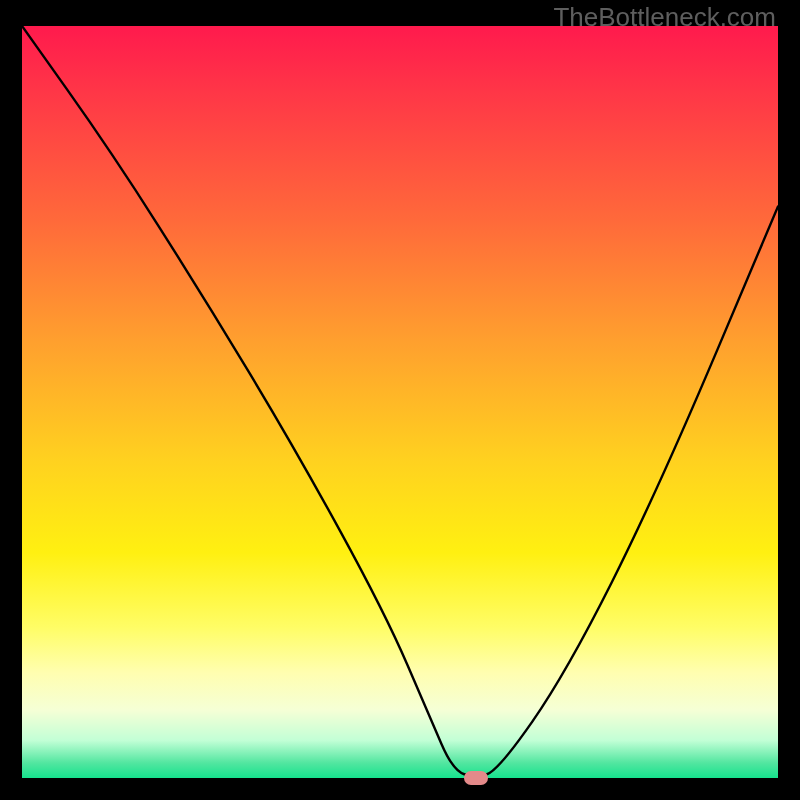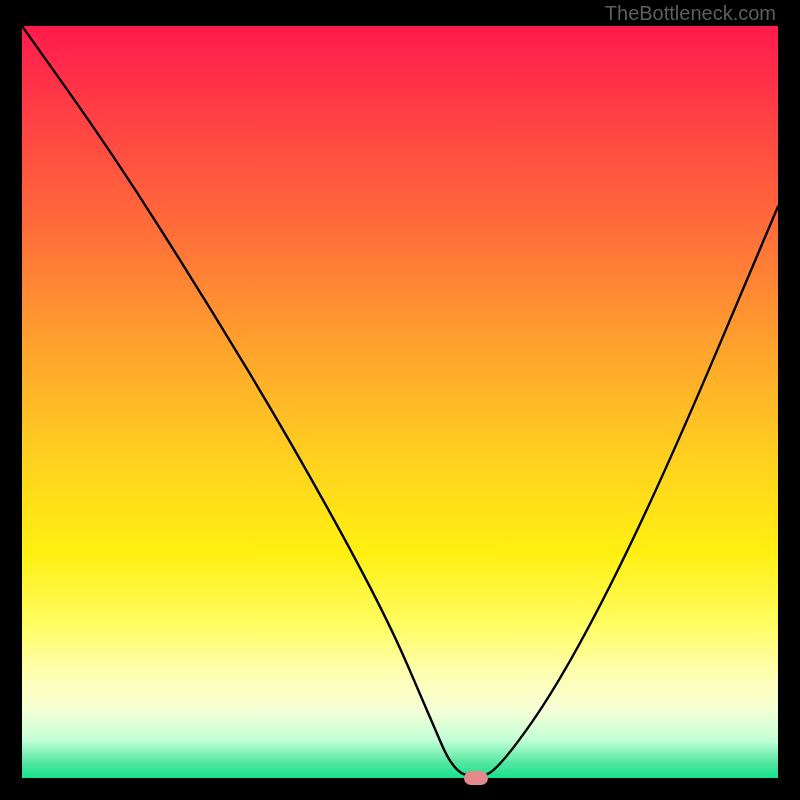--- a/index.html
+++ b/index.html
@@ -10,21 +10,21 @@
     background: #000;
     position: relative;
     overflow: hidden;
     font-family: Arial, Helvetica, sans-serif;
   }
   .watermark {
     position: absolute;
     top: 2px;
     right: 24px;
     color: #5e5e5e;
-    font-size: 20px;
+    font-size: 26px;
     font-weight: 500;
     z-index: 10;
   }
   .frame {
     position: absolute;
     top: 26px;
     left: 22px;
     width: 756px;
     height: 752px;
     background: #000;

